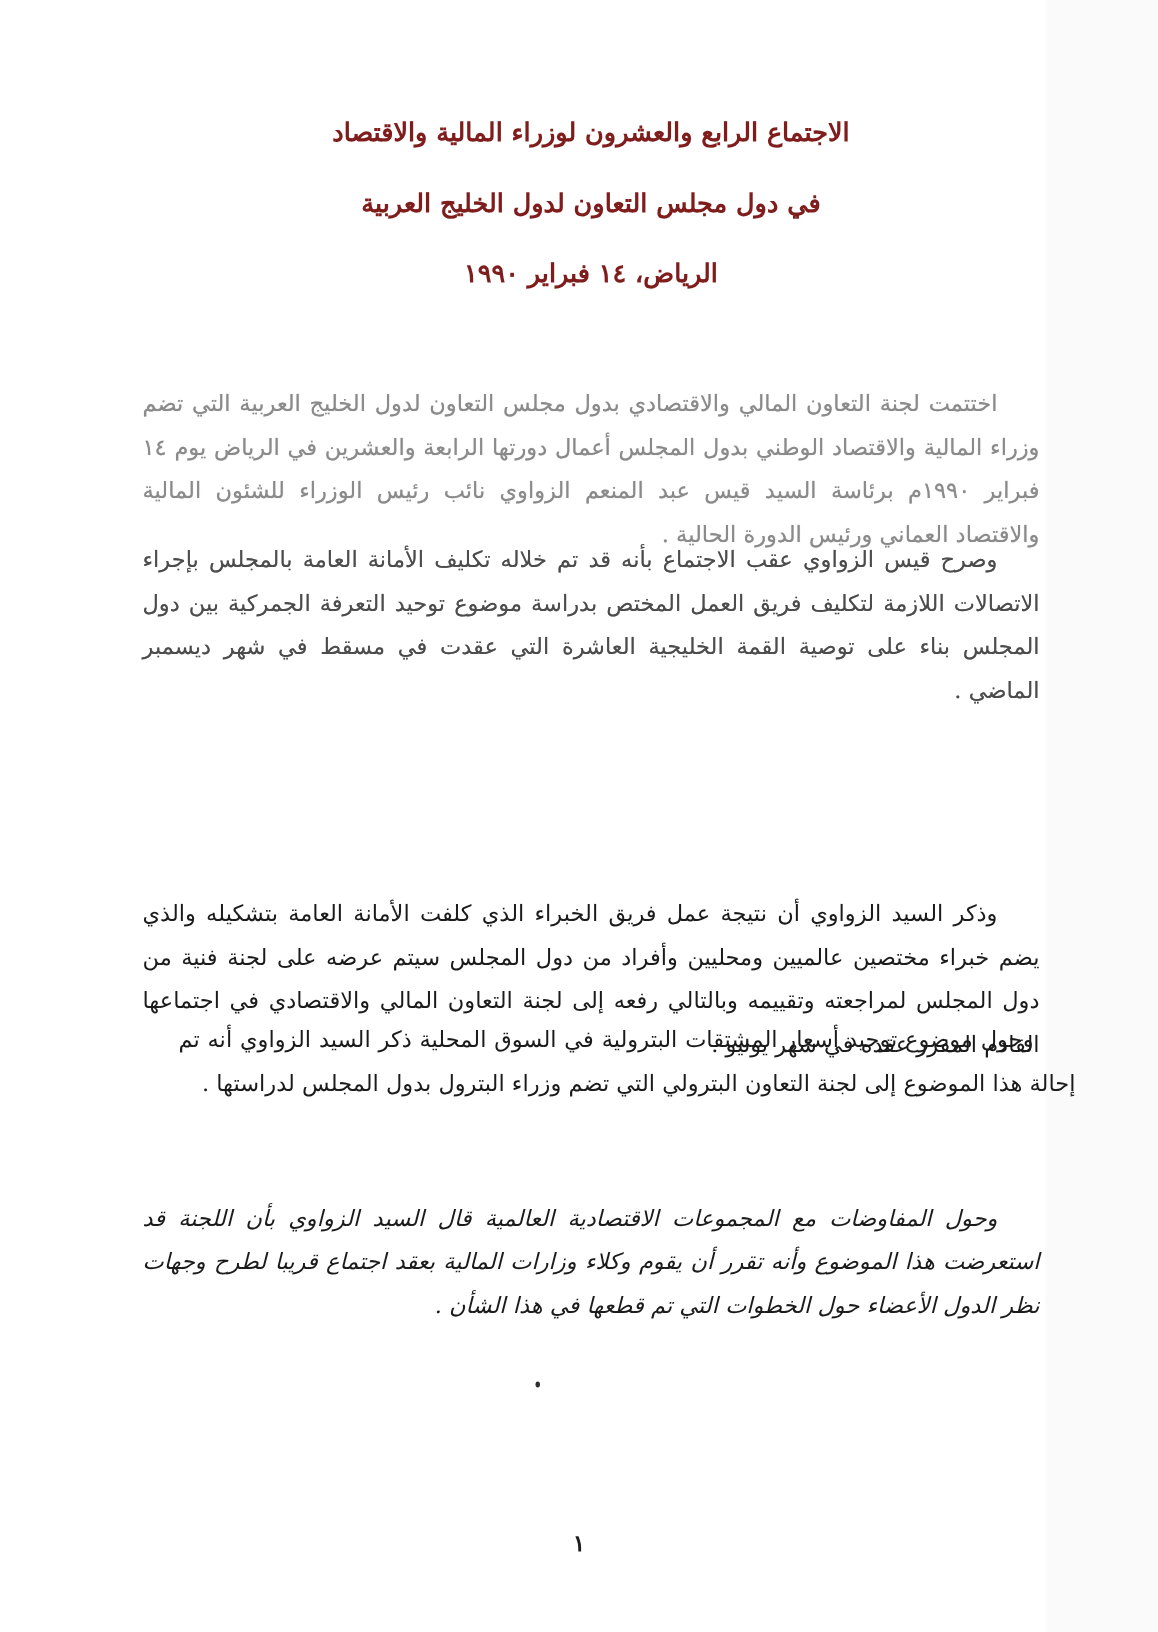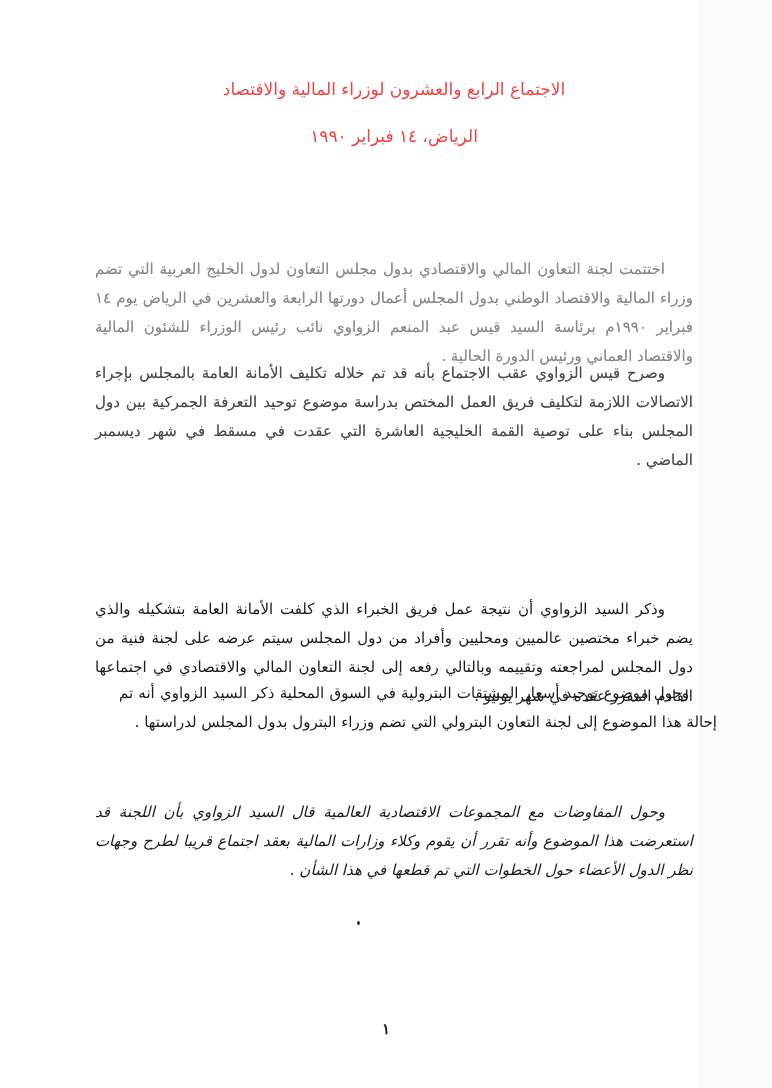--- a/index.html
+++ b/index.html
@@ -16,21 +16,21 @@
   }
   .scan-edge{
     position:absolute;top:0;right:0;width:75px;height:1088px;
     background:#fafafa;
   }
   .title-block{
     position:absolute;top:66px;left:95px;width:598px;
     text-align:center;direction:rtl;
   }
   .title-line{
-    font-weight:normal;color:#ef4444;
+    font-weight:bold;color:#7f1d1d;
     font-size:17px;line-height:47px;
     letter-spacing:.2px;
   }
   .body-text{
     position:absolute;left:95px;width:598px;
     direction:rtl;text-align:justify;
     font-size:15px;line-height:29px;
     color:#1b1b1b;
   }
   .para{
@@ -60,20 +60,21 @@
 </style>
 </head>
 <body>
 
 <div class="page" lang="ar">
 
   <div class="scan-edge"></div>
 
   <div class="title-block" dir="rtl">
     <div class="title-line">الاجتماع الرابع والعشرون لوزراء المالية والاقتصاد</div>
+    <div class="title-line">في دول مجلس التعاون لدول الخليج العربية</div>
     <div class="title-line">الرياض، ١٤ فبراير ١٩٩٠</div>
   </div>
 
   <div class="body-text" style="top:255px;height:700px;" dir="rtl">
     <p class="para p1 faded">اختتمت لجنة التعاون المالي والاقتصادي بدول مجلس التعاون لدول الخليج العربية التي تضم وزراء المالية والاقتصاد الوطني بدول المجلس أعمال دورتها الرابعة والعشرين في الرياض يوم ١٤ فبراير ١٩٩٠م برئاسة السيد قيس عبد المنعم الزواوي نائب رئيس الوزراء للشئون المالية والاقتصاد العماني ورئيس الدورة الحالية .</p>
     <p class="para p2 semi-faded">وصرح قيس الزواوي عقب الاجتماع بأنه قد تم خلاله تكليف الأمانة العامة بالمجلس بإجراء الاتصالات اللازمة لتكليف فريق العمل المختص بدراسة موضوع توحيد التعرفة الجمركية بين دول المجلس بناء على توصية القمة الخليجية العاشرة التي عقدت في مسقط في شهر ديسمبر الماضي .</p>
     <p class="para p4">وذكر السيد الزواوي أن نتيجة عمل فريق الخبراء الذي كلفت الأمانة العامة بتشكيله والذي يضم خبراء مختصين عالميين ومحليين وأفراد من دول المجلس سيتم عرضه على لجنة فنية من دول المجلس لمراجعته وتقييمه وبالتالي رفعه إلى لجنة التعاون المالي والاقتصادي في اجتماعها القادم المقرر عقده في شهر يونيو .</p>
     <p class="para p5">وحول موضوع توحيد أسعار المشتقات البترولية في السوق المحلية ذكر السيد الزواوي أنه تم إحالة هذا الموضوع إلى لجنة التعاون البترولي التي تضم وزراء البترول بدول المجلس لدراستها .</p>
     <p class="para p7">وحول المفاوضات مع المجموعات الاقتصادية العالمية قال السيد الزواوي بأن اللجنة قد استعرضت هذا الموضوع وأنه تقرر أن يقوم وكلاء وزارات المالية بعقد اجتماع قريبا لطرح وجهات نظر الدول الأعضاء حول الخطوات التي تم قطعها في هذا الشأن .</p>
   </div>

